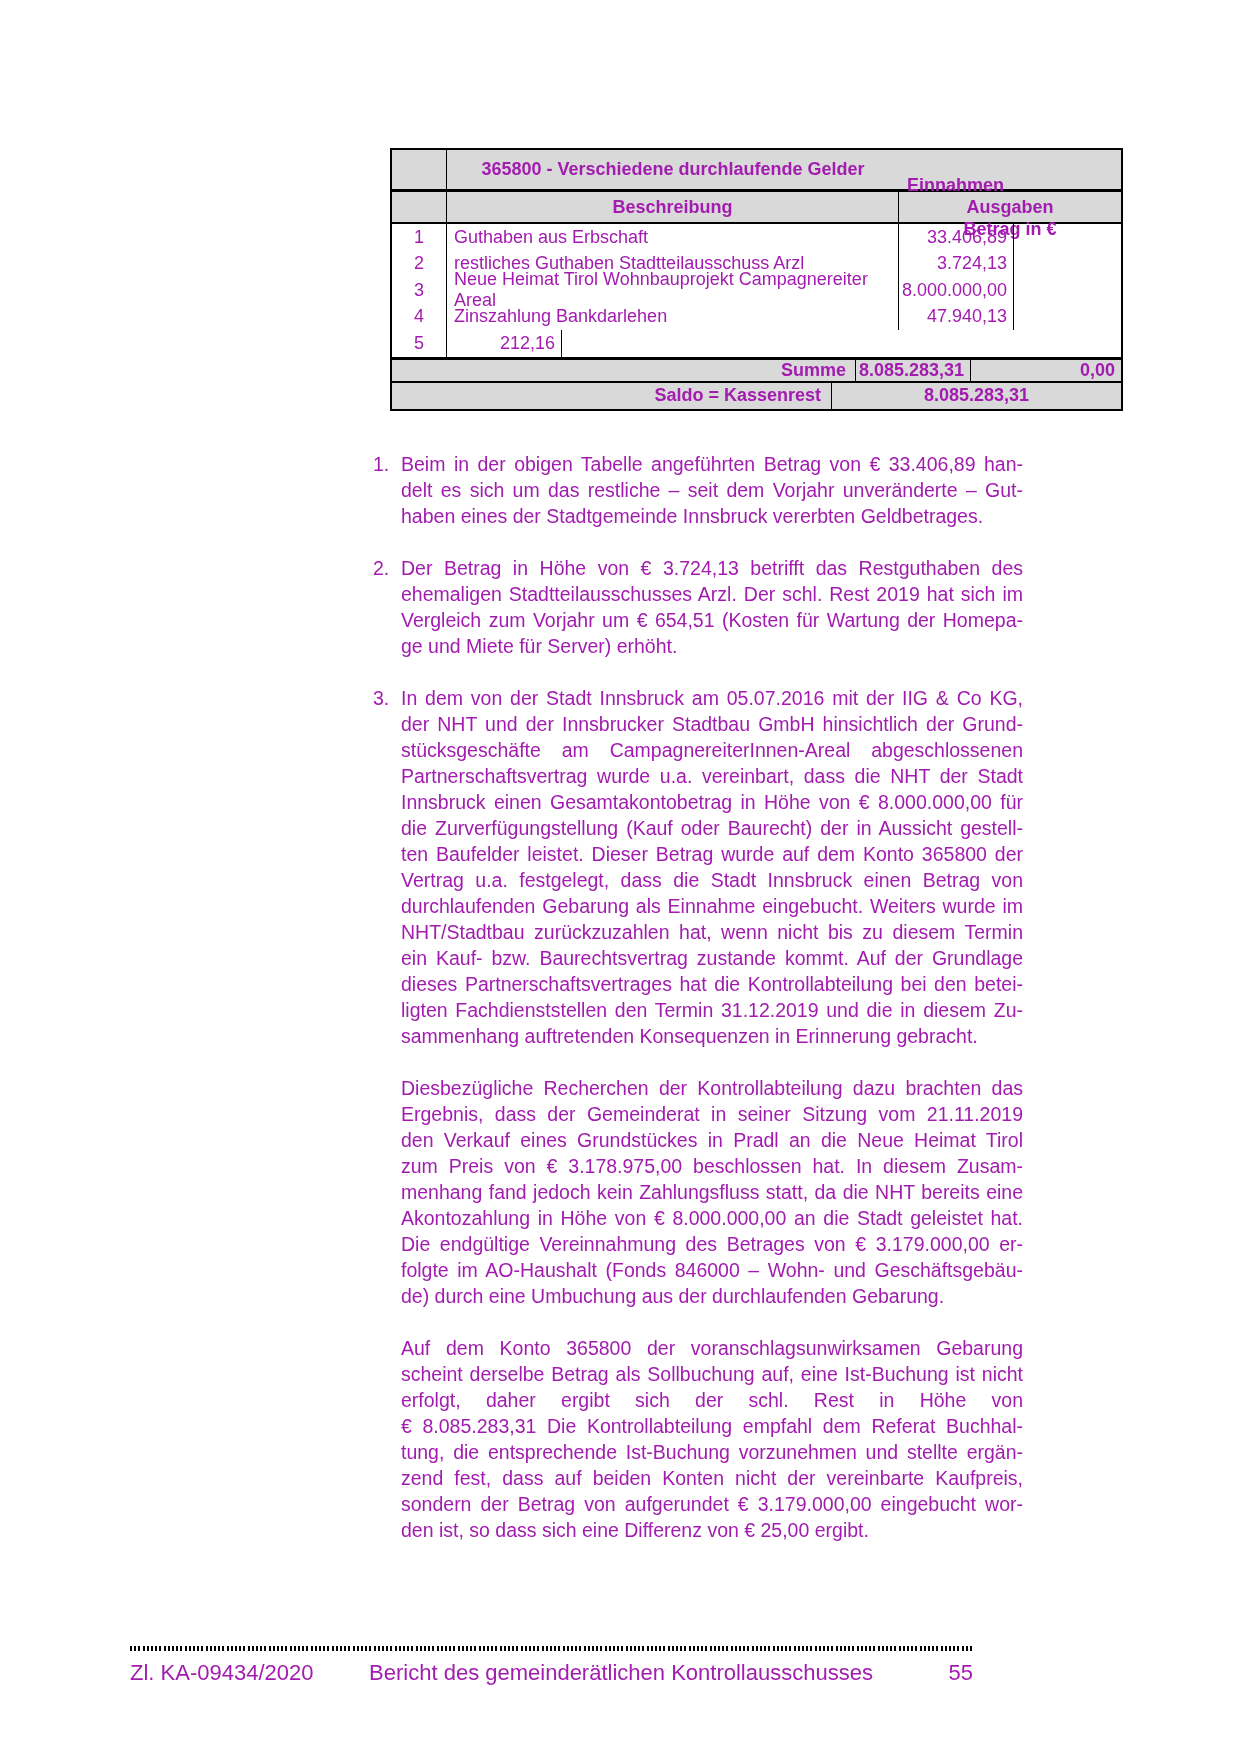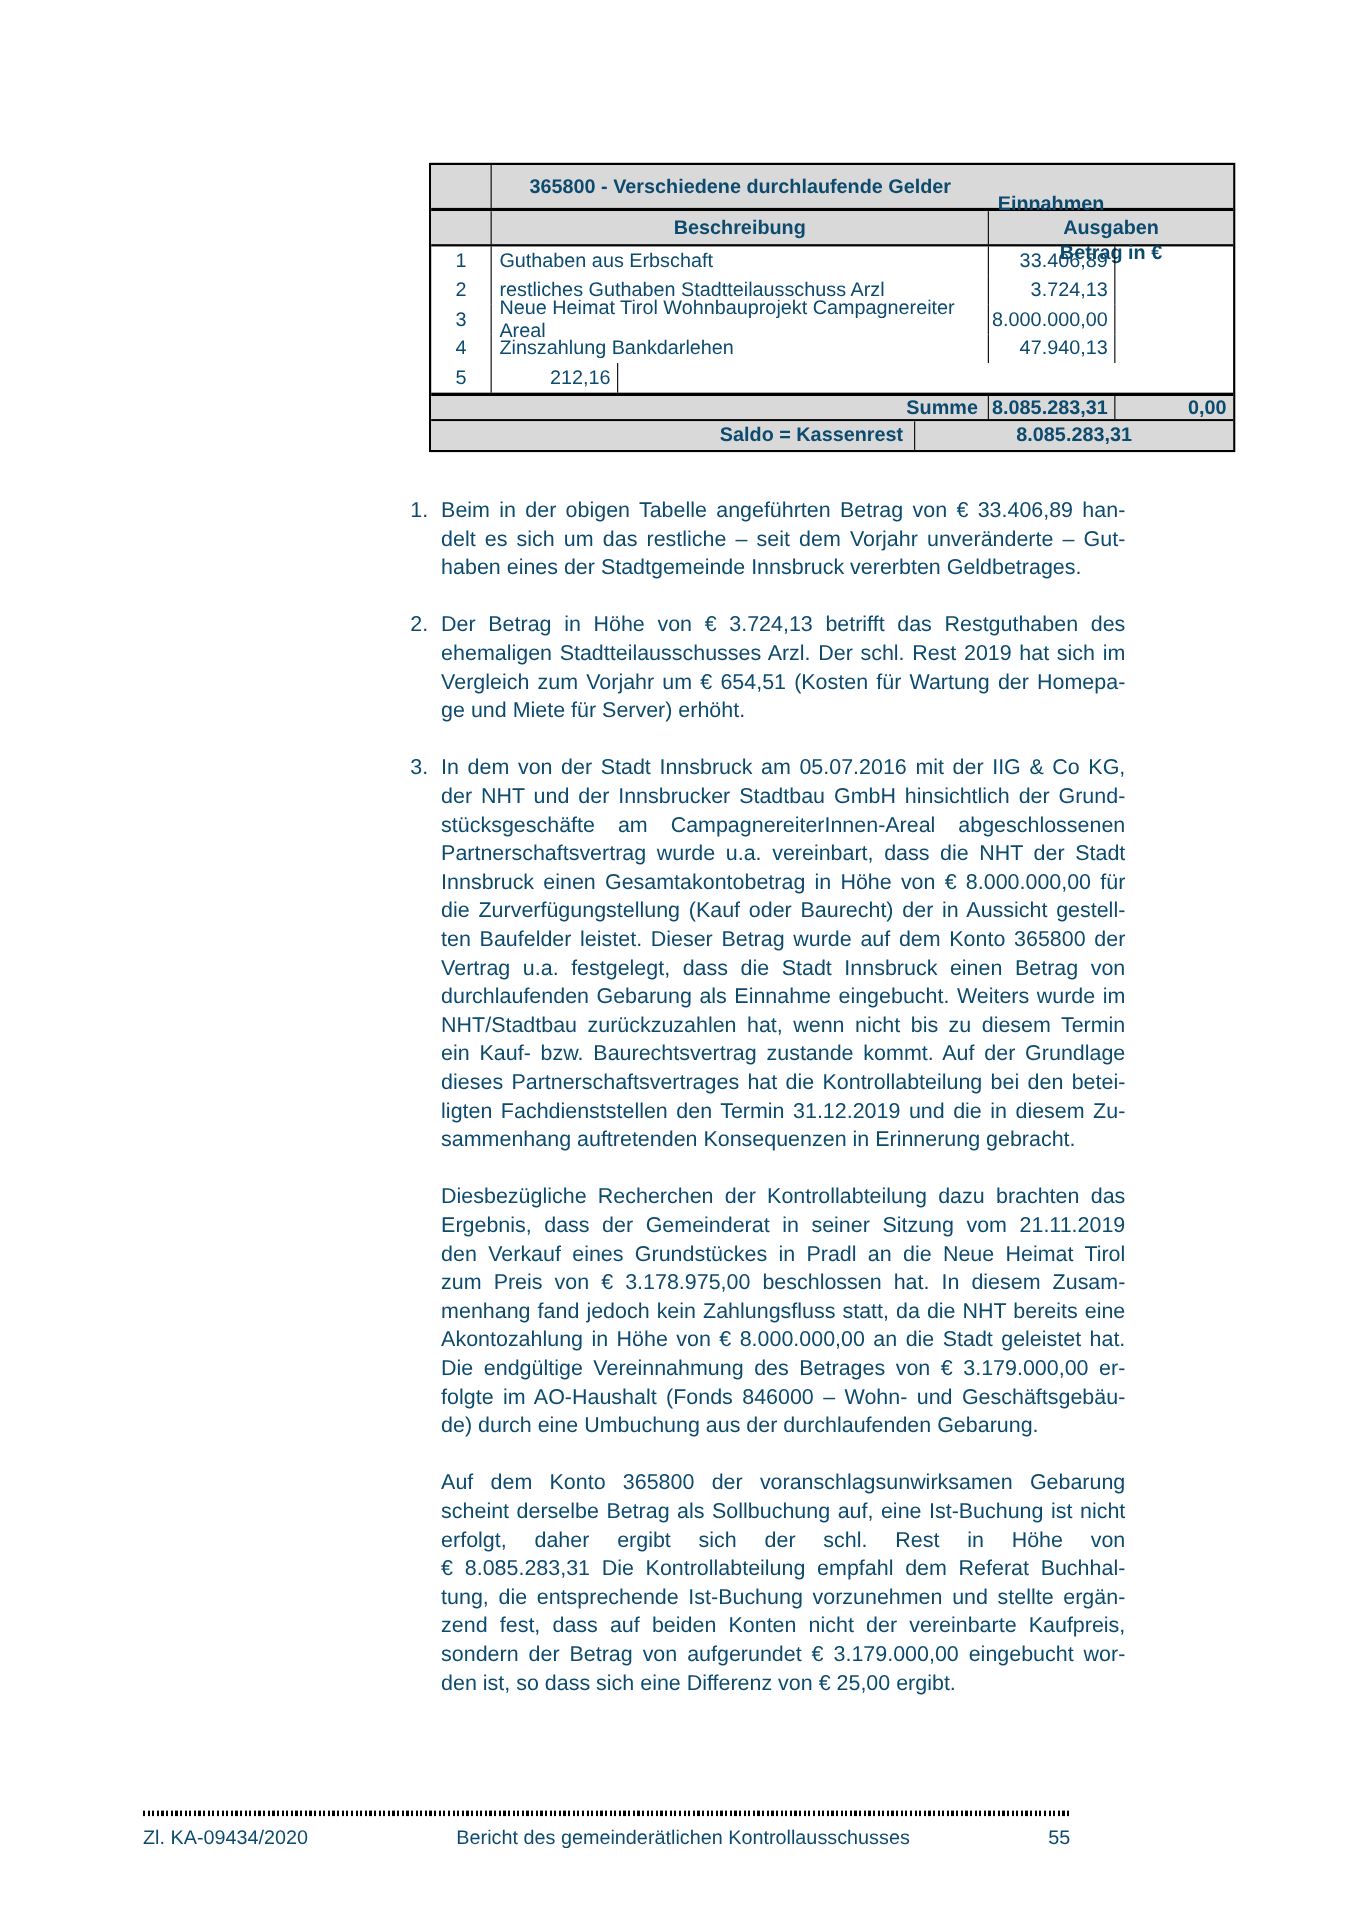--- a/index.html
+++ b/index.html
@@ -3,21 +3,21 @@
 <meta charset="utf-8">
 <style>
   * { box-sizing: border-box; margin: 0; padding: 0; }
   html,body { background:#ffffff; }
   .page {
     position: relative;
     width: 1241px;
     height: 1754px;
     background: #ffffff;
     font-family: "Liberation Sans", sans-serif;
-    color: #0c4a6e;
+    color: #a21caf;
     overflow: hidden;
   }
 
   
   .itable {
     position: absolute;
     left: 390px;
     top: 148px;
     width: 733px;
     border: 2px solid #000;
@@ -41,21 +41,21 @@
   .hdr-amounts .hline1 .ha { flex: 1; text-align: center; }
   .hdr-amounts .hline2 { text-align: center; }
 
   .row-body { height: 26.5px; }
   .row-body .cell-num  { width: 55px;  border-right: 1.5px solid #000; justify-content: center; }
   .row-body .cell-desc { width: 452px; border-right: 1.5px solid #000; padding-left: 7px; }
   .row-body .cell-ein  { width: 115px; border-right: 1.5px solid #000; justify-content: flex-end; padding-right: 6px; }
   .row-body .cell-aus  { flex: 1; }
 
   .row-summe { height: 26px; border-top: 3px solid #000; border-bottom: 2px solid #000; font-weight: bold; }
-  .row-summe .cell-label { width: 507px; border-right: 1.5px solid #000; justify-content: flex-end; padding-right: 9px; }
+  .row-summe .cell-label { width: 464px; border-right: 1.5px solid #000; justify-content: flex-end; padding-right: 9px; }
   .row-summe .cell-ein   { width: 115px; border-right: 1.5px solid #000; justify-content: flex-end; padding-right: 6px; }
   .row-summe .cell-aus   { flex: 1; justify-content: flex-end; padding-right: 6px; }
 
   .row-saldo { height: 26px; font-weight: bold; }
   .row-saldo .cell-label { width: 440px; border-right: 1.5px solid #000; justify-content: flex-end; padding-right: 10px; }
   .row-saldo .cell-value { flex: 1; justify-content: center; }
 
   
   .paragraphs {
     position: absolute;
@@ -69,21 +69,21 @@
   .para .pnum { position: absolute; left: 0; top: 0; }
   .pline { text-align: justify; text-align-last: justify; }
   .pline.last { text-align-last: left; }
 
   
   .footer {
     position: absolute;
     left: 130px;
     top: 1646px;
     width: 843px;
-    font-size: 18px;
+    font-size: 22px;
   }
   .footer-dots {
     height: 5px;
     background: repeating-linear-gradient(90deg, #000 0px, #000 2px, transparent 2px, transparent 4.2px);
     margin-bottom: 9px;
   }
   .footer-row { position: relative; height: 22px; }
   .footer-ref { position: absolute; left: 0; top: 0; }
   .footer-title { position: absolute; left: 491px; top: 0; transform: translateX(-50%); white-space: nowrap; }
   .footer-page { position: absolute; right: 0; top: 0; }

